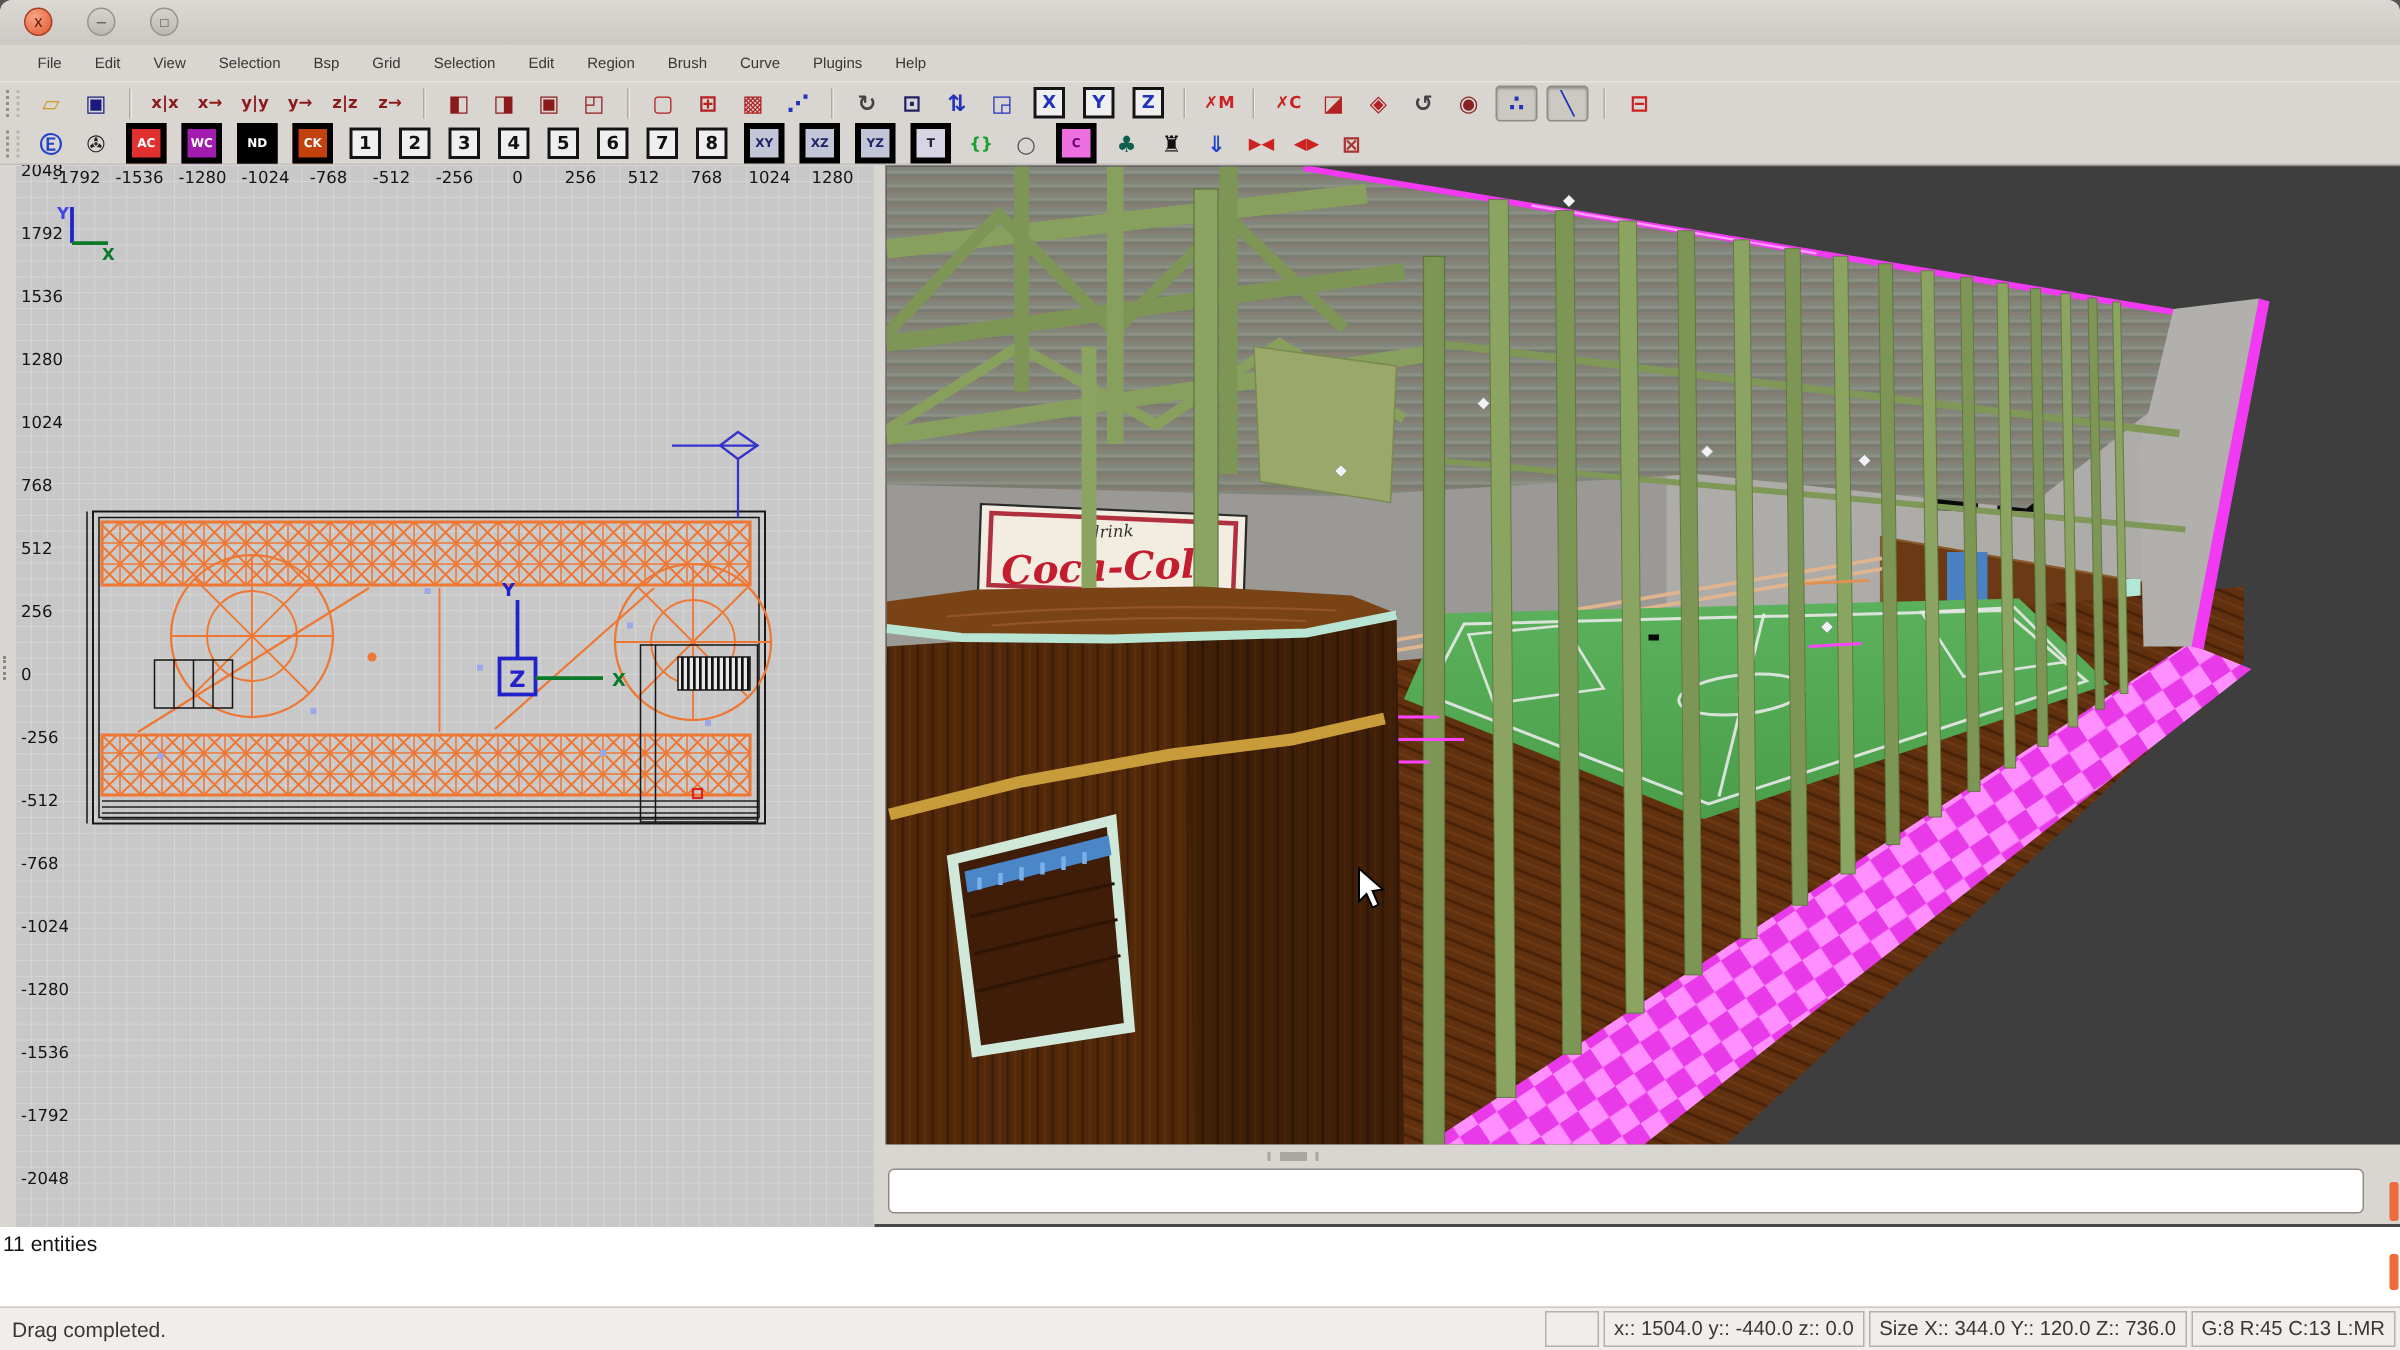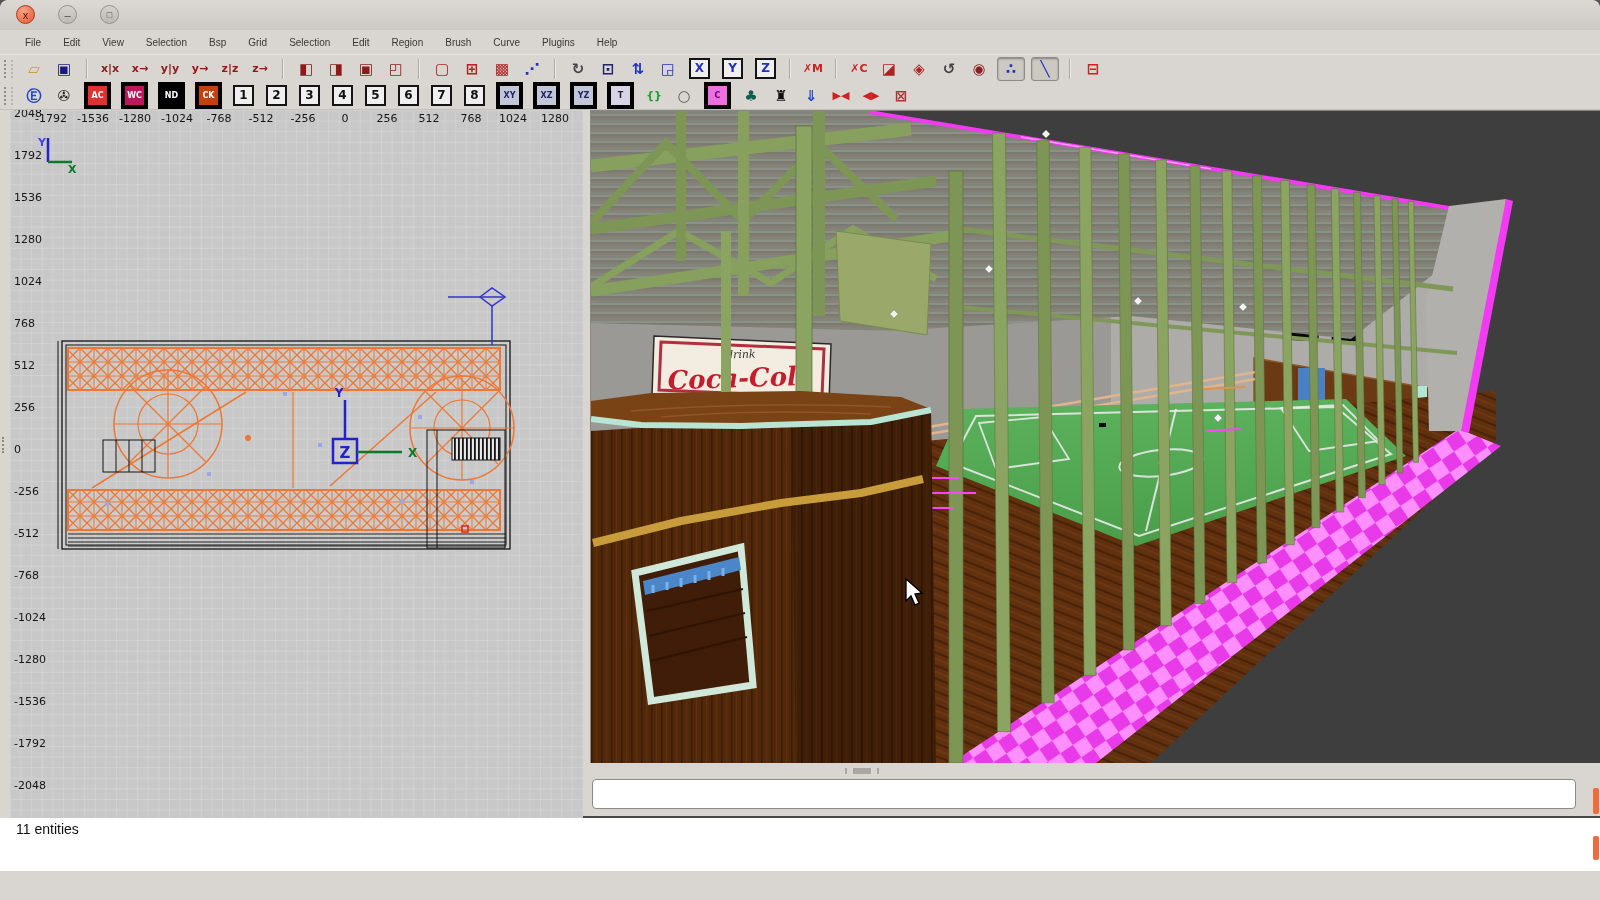--- a/index.html
+++ b/index.html
@@ -38,21 +38,21 @@
   #view3d{position:absolute;left:590px;top:110px;width:1010px;height:653px;background:#3e3e3e;border:1px solid #8a8682;box-sizing:content-box;}
   
   #entryrow{position:absolute;left:583px;top:763px;width:1017px;height:55px;background:#d9d5d0;border-bottom:2px solid #4a4844;box-sizing:border-box;}
   #dragdots{position:absolute;left:262px;top:5px;width:18px;height:6px;border-left:2px solid #aaa6a1;border-right:2px solid #aaa6a1;background:#aaa6a1;background-clip:content-box;padding:0 6px;}
   #cmdinput{position:absolute;left:9px;top:16px;width:984px;height:30px;border:1px solid #8f8b86;border-radius:4px;
             background:#fff;font-size:14px;padding:0 6px;box-sizing:border-box;}
   .oscroll{position:absolute;width:6px;background:#ee6b3c;border-radius:2px;}
   
   #console{position:absolute;left:0;top:818px;width:1600px;height:53px;background:#ffffff;overflow:hidden;}
   .cline{font-size:14px;color:#111;font-family:"Liberation Sans",sans-serif;line-height:17px;}
-  .cline:nth-child(1){padding-left:16px;padding-top:3px;}
+  .cline:nth-child(1){padding-left:2px;padding-top:3px;}
   .cline:nth-child(2){padding-left:3px;}
   
   #statusbar{position:absolute;left:0;top:871px;width:1600px;height:29px;background:#f0edea;
              border-top:1px solid #cfcbc7;display:flex;align-items:center;box-sizing:border-box;}
   #statusmsg{font-size:14px;color:#3a3834;padding-left:8px;flex:1;}
   .sbox{font-size:13.5px;color:#3a3834;border:1px solid #b5b1ad;background:#f0edea;
         height:22px;line-height:22px;padding:0 6px;margin-right:3px;white-space:nowrap;}
   #sbox-empty{width:22px;}
   .rl{font-family:"DejaVu Sans",sans-serif;font-size:11px;fill:#141414;}
 </style>
@@ -123,21 +123,21 @@
       <span class="ti pressed" style="color: rgb(34, 51, 187);">∴</span>
       <span class="ti pressed" style="color: rgb(34, 51, 187);">╲</span>
       <span class="tsep"></span>
       <span class="ti" style="color: rgb(204, 34, 34);">⊟</span>
     </div>
   <div id="tb2" class="tbar">
       <span class="grip"></span>
       <span class="ti" style="color: rgb(34, 68, 204);">Ⓔ</span>
       <span class="ti" style="color: rgb(34, 34, 34);">✇</span>
       <span class="ti tile" style="color: rgb(255, 255, 255); background: rgb(224, 48, 48);">AC</span>
-      <span class="ti tile" style="color: rgb(255, 255, 255); background: #be185d;">WC</span>
+      <span class="ti tile" style="color: rgb(255, 255, 255); background: #a21caf;">WC</span>
       <span class="ti tile" style="color: rgb(255, 255, 255); background: #000000;">ND</span>
       <span class="ti tile" style="color: rgb(255, 255, 255); background: #c2410c;">CK</span>
       <span class="ti boxed" style="color: rgb(17, 17, 17);">1</span>
       <span class="ti boxed" style="color: rgb(17, 17, 17);">2</span>
       <span class="ti boxed" style="color: rgb(17, 17, 17);">3</span>
       <span class="ti boxed" style="color: rgb(17, 17, 17);">4</span>
       <span class="ti boxed" style="color: rgb(17, 17, 17);">5</span>
       <span class="ti boxed" style="color: rgb(17, 17, 17);">6</span>
       <span class="ti boxed" style="color: rgb(17, 17, 17);">7</span>
       <span class="ti boxed" style="color: rgb(17, 17, 17);">8</span>
@@ -430,14 +430,21 @@
     <div id="dragdots"></div>
     <input id="cmdinput" type="text" value="" style="">
     <div class="oscroll" style="left:1010px;top:25px;height:26px;"></div>
   </div>
 
   <div id="console">
       <div class="cline">11 entities</div>
     </div>
   <div class="oscroll" style="left:1593px;top:836px;height:24px;"></div>
 
+  <div id="statusbar">
+    <div id="statusmsg">Drag completed.</div>
+    <div class="sbox" id="sbox-empty"></div>
+    <div class="sbox">x:: 1504.0  y:: -440.0  z:: 0.0</div>
+    <div class="sbox">Size X:: 344.0  Y:: 120.0  Z:: 736.0</div>
+    <div class="sbox">G:8 R:45 C:13 L:MR</div>
+  </div>
 
 </div>
 
 </body></html>

